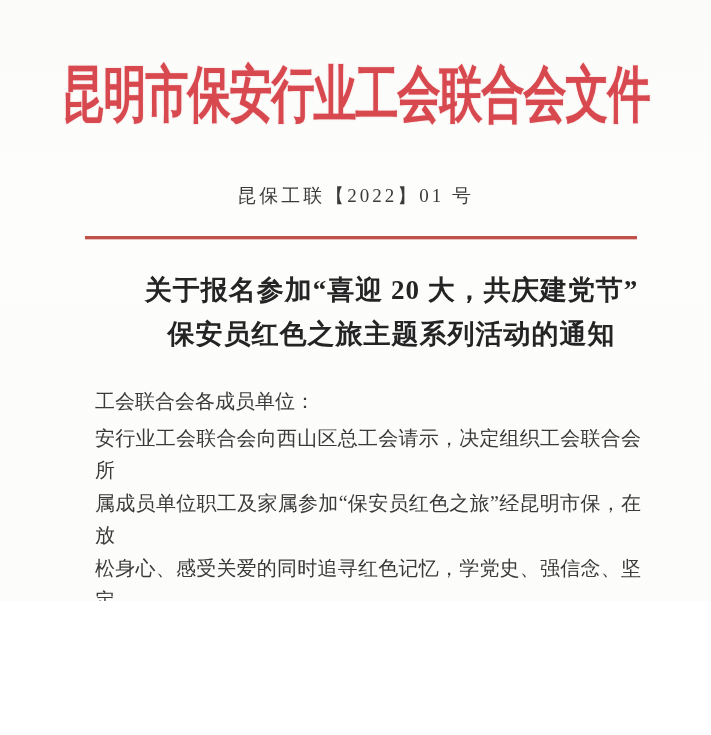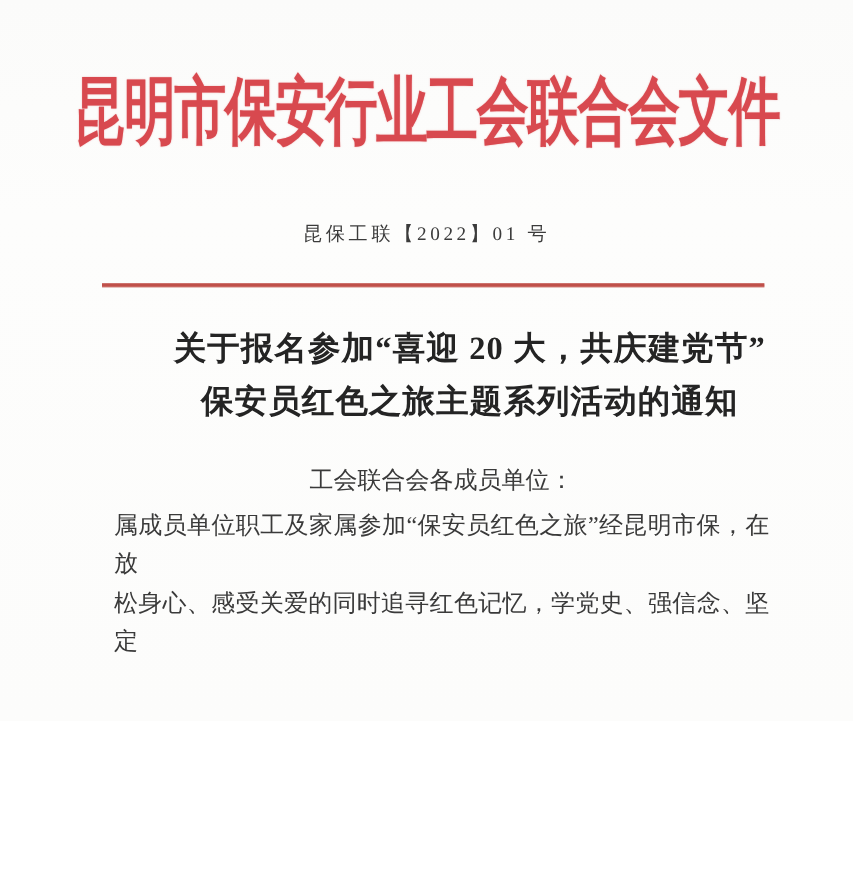--- a/index.html
+++ b/index.html
@@ -33,21 +33,21 @@
     white-space: nowrap;
     text-shadow: 0 0 1px rgba(216,73,79,0.55);
   }
   
   .doc-number {
     position: absolute;
     top: 184px;
     left: 0;
     width: 711px;
     text-align: center;
-    font-size: 16px;
+    font-size: 19px;
     line-height: 24px;
     letter-spacing: 3px;
     color: #3b3b3b;
   }
   
   .red-divider {
     position: absolute;
     top: 236px;
     left: 85px;
     width: 552px;
@@ -74,21 +74,21 @@
   .content {
     position: absolute;
     top: 385px;
     left: 95px;
     width: 546px;
     color: #3a3a3a;
     font-size: 20px;
     line-height: 32.5px;
   }
   .salutation {
-    text-align: center;
+    text-align: left;
     white-space: nowrap;
   }
   .para {
     margin-top: 4px;
   }
   .para-line {
     text-align: justify;
     text-align-last: justify;
   }
   .para-line.first {
@@ -109,20 +109,21 @@
   <div class="doc-title">
     <div>关于报名参加“喜迎 20 大，共庆建党节”</div>
     <div>保安员红色之旅主题系列活动的通知</div>
   </div>
 
   <div class="content">
 
     <div class="salutation">工会联合会各成员单位：</div>
 
     <div class="para">
+      <div class="para-line">安行业工会联合会向西山区总工会请示，决定组织工会联合会所</div>
       <div class="para-line">属成员单位职工及家属参加“保安员红色之旅”经昆明市保，在放</div>
       <div class="para-line">松身心、感受关爱的同时追寻红色记忆，学党史、强信念、坚定</div>
 
     </div>
 
   </div>
 
 </div>
 
 </body></html>

